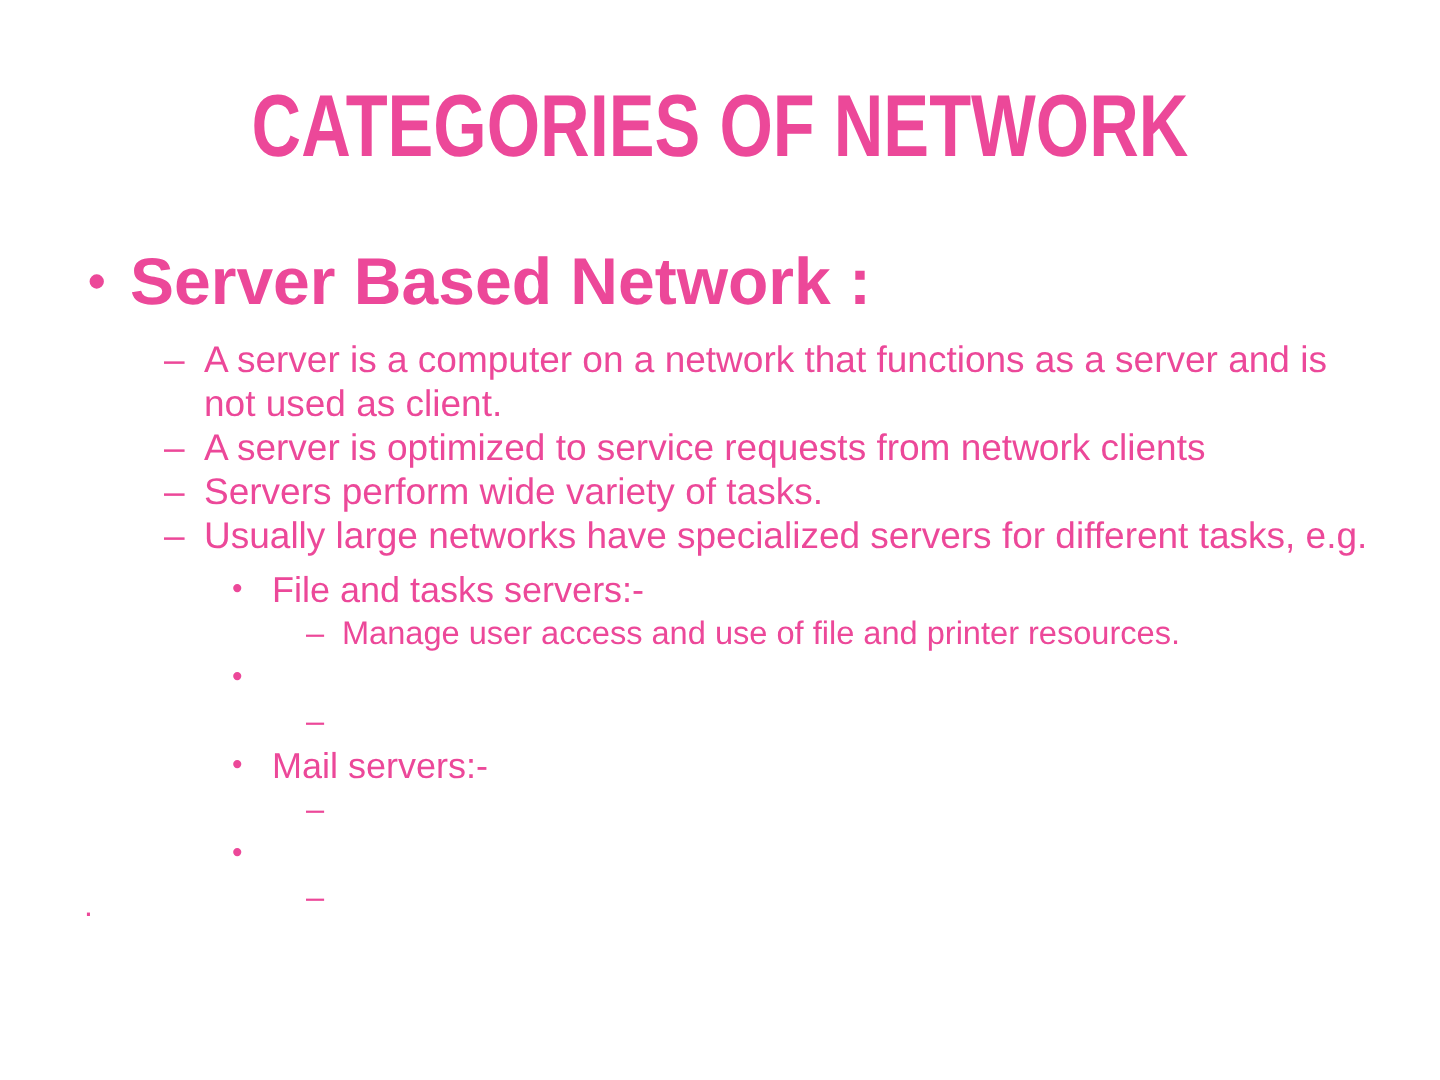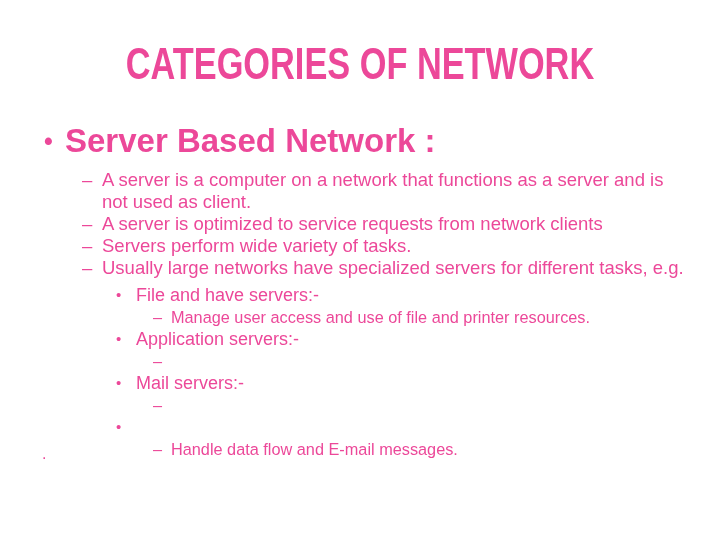--- a/index.html
+++ b/index.html
@@ -82,48 +82,46 @@
     <div class="row l2">
       <span class="marker">–</span>
       <span class="text">Usually large networks have specialized servers for different tasks, e.g.</span>
     </div>
   </div>
 
   <div class="types">
 
     <div class="row l3">
       <span class="marker">•</span>
-      <span class="text">File and have servers:-</span>
+      <span class="text">File and tasks servers:-</span>
     </div>
     <div class="row l4">
       <span class="marker">–</span>
       <span class="text">Manage user access and use of file and printer resources.</span>
     </div>
 
     <div class="row l3">
       <span class="marker">•</span>
-      <span class="text">Application servers:-</span>
     </div>
     <div class="row l4">
       <span class="marker">–</span>
     </div>
 
     <div class="row l3">
       <span class="marker">•</span>
       <span class="text">Mail servers:-</span>
     </div>
     <div class="row l4">
       <span class="marker">–</span>
     </div>
 
     <div class="row l3">
       <span class="marker">•</span>
     </div>
     <div class="row l4">
       <span class="marker">–</span>
-      <span class="text">Handle data flow and E-mail messages.</span>
     </div>
 
   </div>
 
   <div class="period">.</div>
 
 </div>
 
 </body></html>

